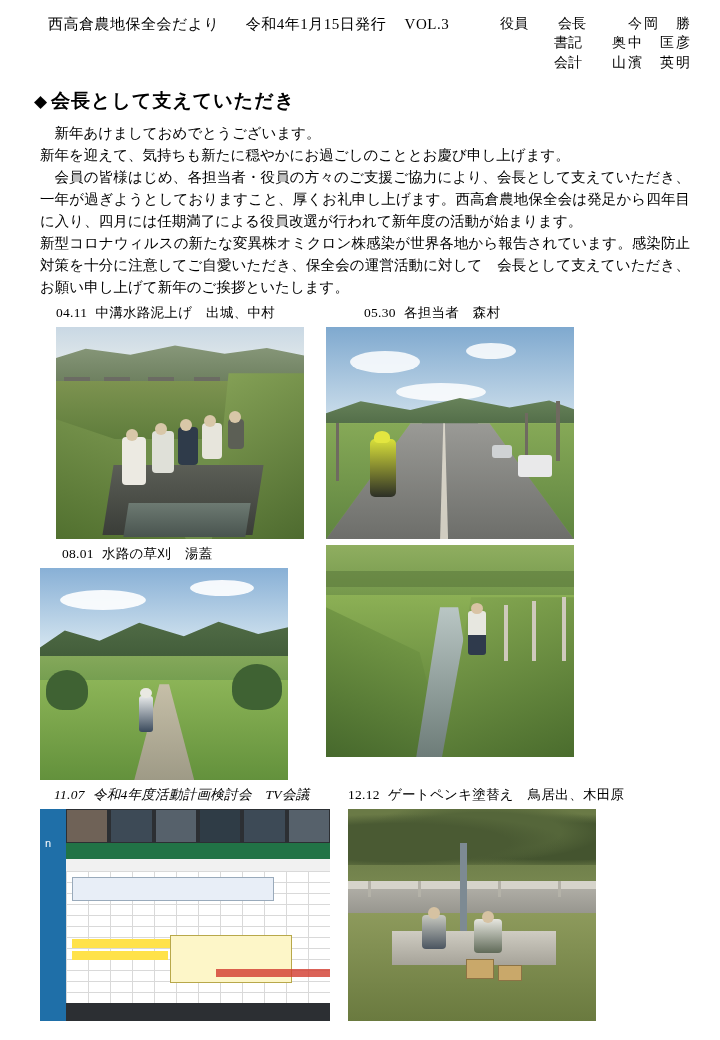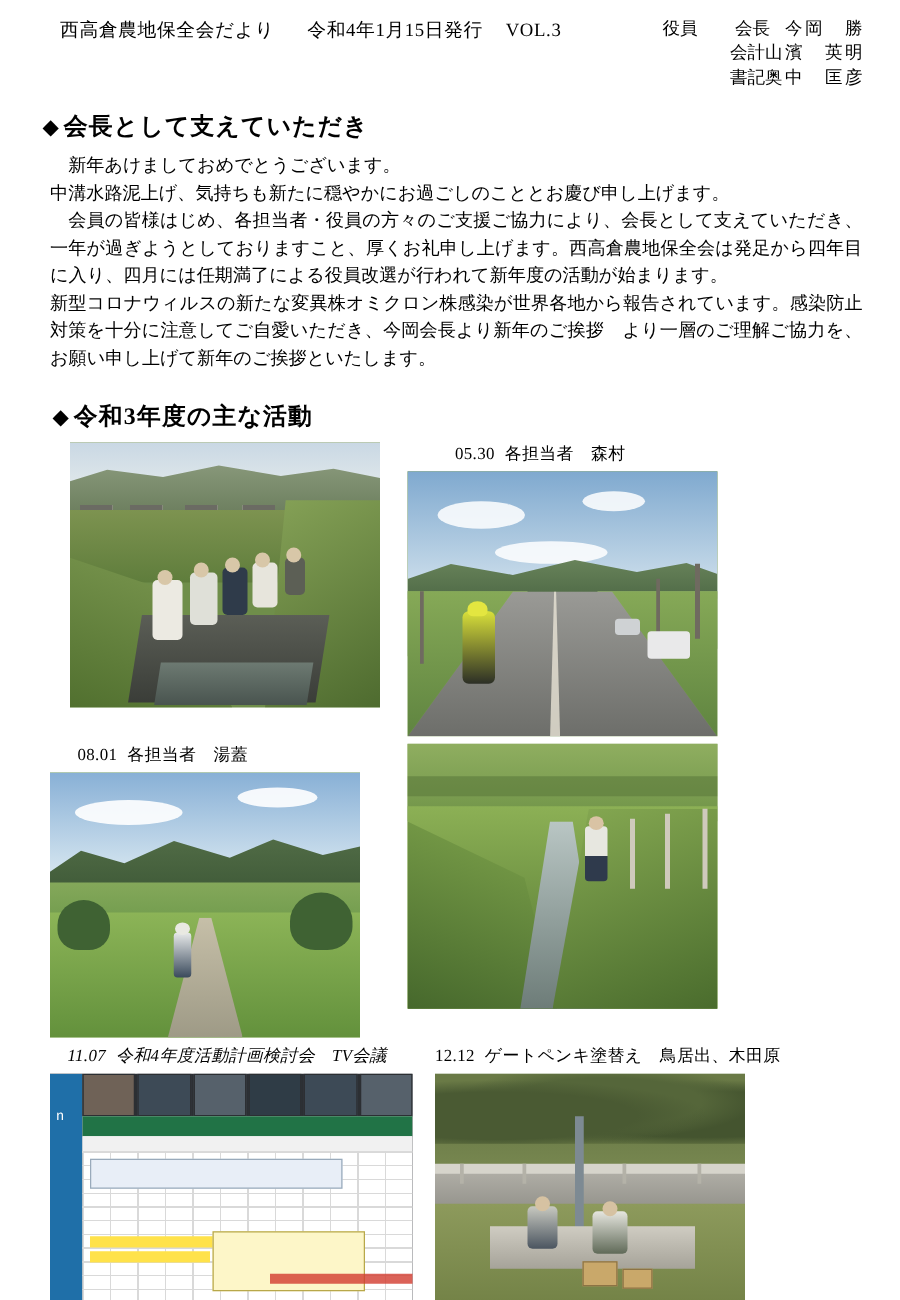--- a/index.html
+++ b/index.html
@@ -48,21 +48,20 @@
     line-height: 1.38;
     white-space: nowrap;
   }
   .officer-row {
     display: flex;
     justify-content: flex-end;
   }
   .officer-role {
     display: inline-block;
     min-width: 58px;
-    text-align: right;
   }
   .officer-name {
     display: inline-block;
     min-width: 76px;
     text-align: right;
     letter-spacing: 2px;
   }
 
   
   .section-heading {
@@ -293,49 +292,49 @@
       <span class="issue">令和4年1月15日発行</span>
       <span class="vol">VOL.3</span>
     </div>
     <div class="officers">
       <div class="officer-row">
         <span class="officer-role">役員</span>
         <span class="officer-role">会長</span>
         <span class="officer-name">今岡　勝</span>
       </div>
       <div class="officer-row">
+        <span class="officer-role">書記</span>
+        <span class="officer-name">奥中　匡彦</span>
+      </div>
+      <div class="officer-row">
         <span class="officer-role">会計</span>
         <span class="officer-name">山濱　英明</span>
-      </div>
-      <div class="officer-row">
-        <span class="officer-role">書記</span>
-        <span class="officer-name">奥中　匡彦</span>
       </div>
     </div>
   </div>
 
   <div class="section-heading">
     <span class="mark">◆</span><span>会長として支えていただき</span>
   </div>
 
   <div class="greeting">
     <p class="indent">新年あけましておめでとうございます。</p>
-    <p>中溝水路泥上げ、気持ちも新たに穏やかにお過ごしのこととお慶び申し上げます。</p>
+    <p>新年を迎えて、気持ちも新たに穏やかにお過ごしのこととお慶び申し上げます。</p>
     <p class="indent">会員の皆様はじめ、各担当者・役員の方々のご支援ご協力により、会長として支えていただき、一年が過ぎようとしておりますこと、厚くお礼申し上げます。西高倉農地保全会は発足から四年目に入り、四月には任期満了による役員改選が行われて新年度の活動が始まります。</p>
-    <p>新型コロナウィルスの新たな変異株オミクロン株感染が世界各地から報告されています。感染防止対策を十分に注意してご自愛いただき、今岡会長より新年のご挨拶　より一層のご理解ご協力を、お願い申し上げて新年のご挨拶といたします。</p>
+    <p>新型コロナウィルスの新たな変異株オミクロン株感染が世界各地から報告されています。感染防止対策を十分に注意してご自愛いただき、保全会の運営活動に対して　会長として支えていただき、お願い申し上げて新年のご挨拶といたします。</p>
   </div>
 
-  <div class="section-heading heading-activities">
-    <span class="mark">◆</span><span>令和3年度の主な活動</span>
-  </div>
 
   <div class="activities">
 
     <div class="act-row">
       <div class="act-cell">
+        <div class="act-caption cap-indent-1">
+          <span class="date">04.11</span><span>中溝水路泥上げ　出城、中村</span>
+        </div>
         <div class="photo p1">
           <div class="sky"></div>
           <div class="farhill"></div>
           <div class="houses">
               <i style="left:0"></i>
               <i style="left:40px"></i>
               <i style="left:84px"></i>
               <i style="left:130px"></i>
               <i style="left:176px"></i>
             </div>
@@ -379,21 +378,21 @@
             <div class="car car1"></div>
           <div class="mower"></div>
             <div class="helmet"></div>
         </div>
       </div>
     </div>
 
     <div class="act-row">
       <div class="act-cell">
         <div class="act-caption cap-indent-3">
-          <span class="date">08.01</span><span>各担当者　湯蓋</span>
+          <span class="date">08.01</span><span>水路の草刈　湯蓋</span>
         </div>
         <div class="photo p3">
           <div class="sky"></div>
           <div class="cloud c1"></div>
             <div class="cloud c2"></div>
           <div class="mtn"></div>
           <div class="mid"></div>
           <div class="field"></div>
           <div class="path"></div>
           <div class="tree t1"></div>

